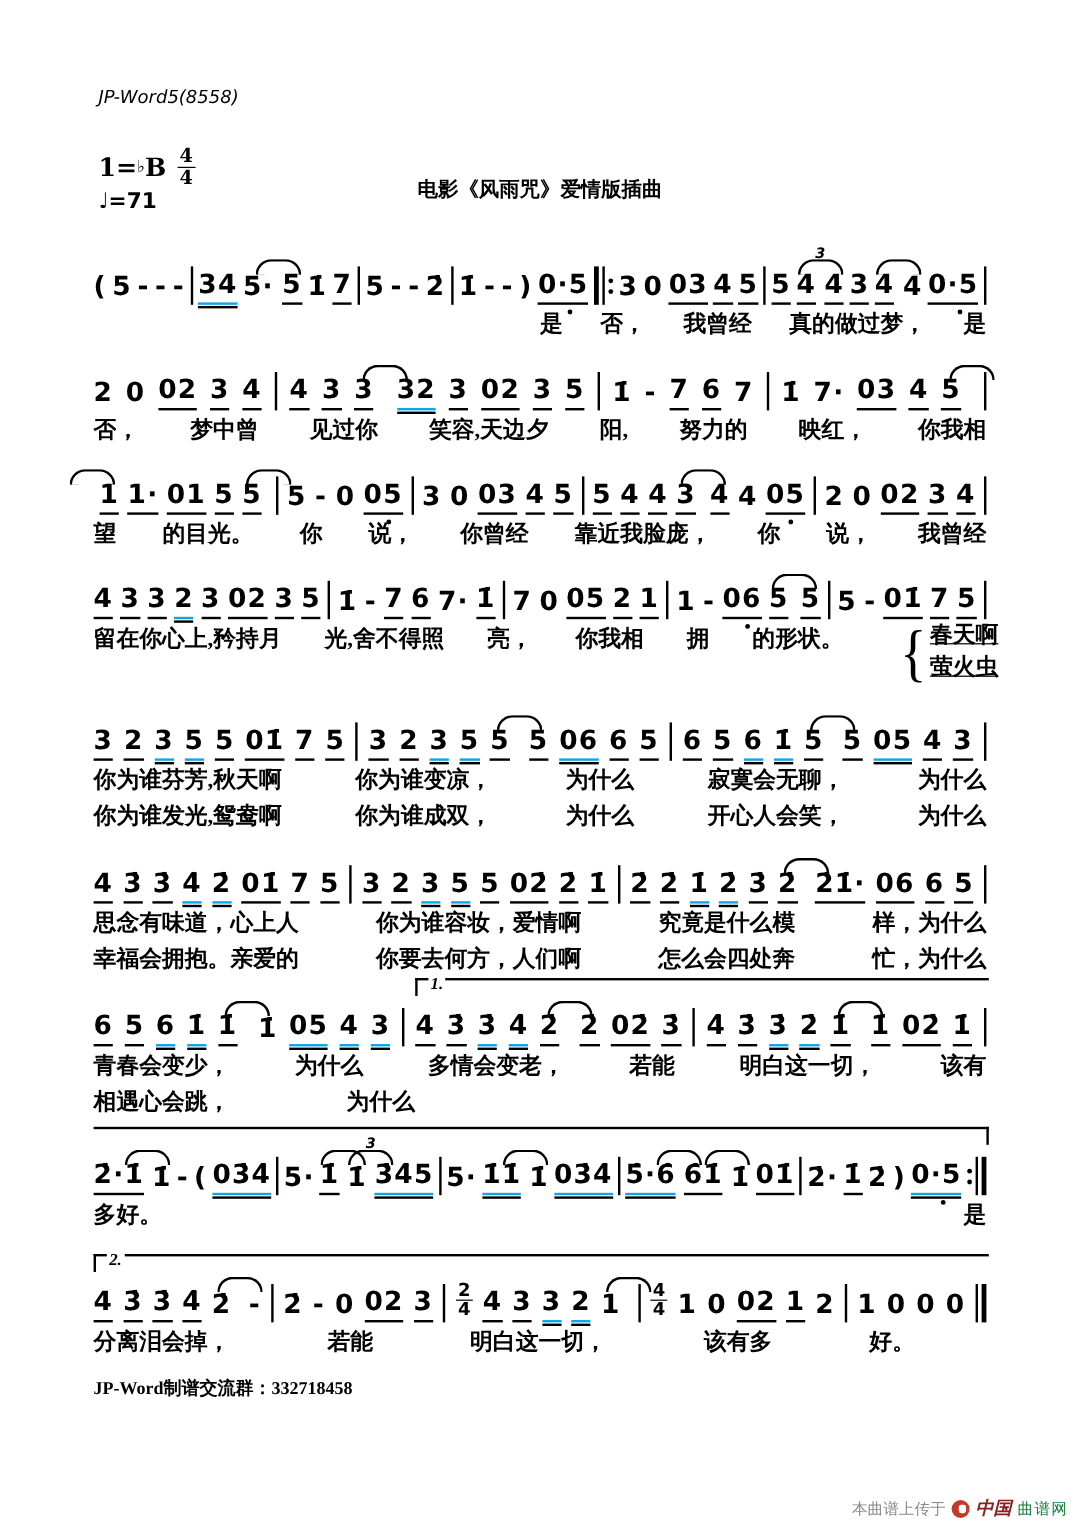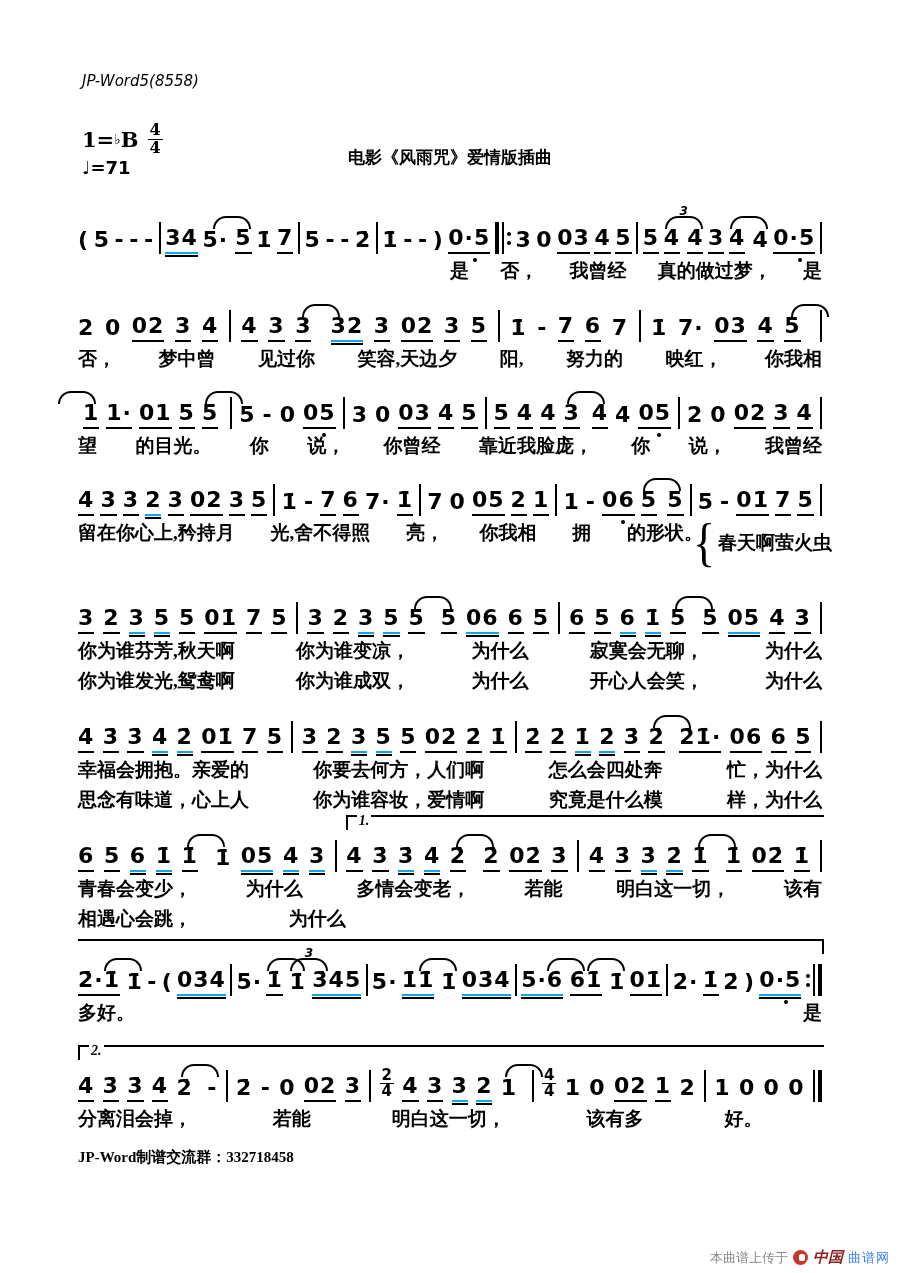--- a/index.html
+++ b/index.html
@@ -48,31 +48,31 @@
   .lyr{display:flex;justify-content:space-between;margin-top:4px;font-size:19px;font-weight:600;
        font-family:"Liberation Serif","DejaVu Serif",serif;line-height:26px;}
   .volta{position:absolute;top:-15px;height:13px;border-top:2.5px solid #000;z-index:3;}
   .vL{border-left:2.5px solid #000;}
   .vR{border-right:2.5px solid #000;}
   .vlabel{position:absolute;left:9px;top:-4px;font-style:italic;font-size:14px;font-weight:700;
           font-family:"Liberation Serif",serif;background:#fff;padding:0 2px;}
   .couplet{position:absolute;right:-10px;top:42px;display:flex;align-items:center;font-size:19px;font-weight:600;
            font-family:"Liberation Serif","DejaVu Serif",serif;}
   .couplet .brace{font-size:46px;font-weight:400;transform:scaleY(1.15);margin-right:3px;}
-  .couplet .rows{display:flex;flex-direction:row;line-height:27px;}
+  .couplet .rows{display:flex;flex-direction:column;line-height:27px;text-decoration:underline;}
   
   .footer{display:flex;justify-content:space-between;margin-top:16px;font-size:15px;font-weight:600;
           font-family:"Liberation Serif","DejaVu Serif",serif;}
   .wm{position:absolute;right:10px;bottom:6px;display:flex;align-items:center;gap:5px;font-size:13px;}
   .wm .pre{color:#8a8a8a;}
   .wm .logo{width:15px;height:15px;border-radius:50%;background:#c5392b;position:relative;}
   .wm .logo::after{content:"";position:absolute;left:6px;top:4px;right:3px;bottom:4px;background:#fff;border-radius:2px;}
   .wm .cn{color:#8b2020;font-weight:700;font-style:italic;font-size:15px;
           font-family:"Liberation Serif",serif;}
-  .wm .net{color:#3b82f6;letter-spacing:1px;}
+  .wm .net{color:#15803d;letter-spacing:1px;}
 </style>
 </head>
 <body>
 
 <div class="page">
 
   <div class="header">
     <div class="jpword">JP-Word5(8558)</div>
     <div class="subtitle">电影《风雨咒》爱情版插曲</div>
     <div class="keyblock">
@@ -370,30 +370,30 @@
           <span class="note u1">3̇</span>
           <span class="note u1">2̇</span>
           <span class="arc"></span>
           <span class="note u1">2̇1̇·</span>
           <span class="note u1">06</span>
           <span class="note u1">6</span>
           <span class="note u1">5</span>
           <span class="barline"></span>
         </div>
         <div class="lyr">
+          <span class="seg">思念有味道，心上人</span>
+          <span class="seg">你为谁容妆，爱情啊</span>
+          <span class="seg">究竟是什么模</span>
+          <span class="seg">样，为什么</span>
+        </div>
+        <div class="lyr">
           <span class="seg">幸福会拥抱。亲爱的</span>
           <span class="seg">你要去何方，人们啊</span>
           <span class="seg">怎么会四处奔</span>
           <span class="seg">忙，为什么</span>
-        </div>
-        <div class="lyr">
-          <span class="seg">思念有味道，心上人</span>
-          <span class="seg">你为谁容妆，爱情啊</span>
-          <span class="seg">究竟是什么模</span>
-          <span class="seg">样，为什么</span>
         </div>
       </div>
       <div class="mline" style="margin-bottom: 22px;">
         <div class="volta vL" style="left: 36%; width: 64%;">
           <span class="vlabel">1.</span>
         </div>
         <div class="notes">
           <span class="note u1">6</span>
           <span class="note u1">5</span>
           <span class="note u2">6</span>

